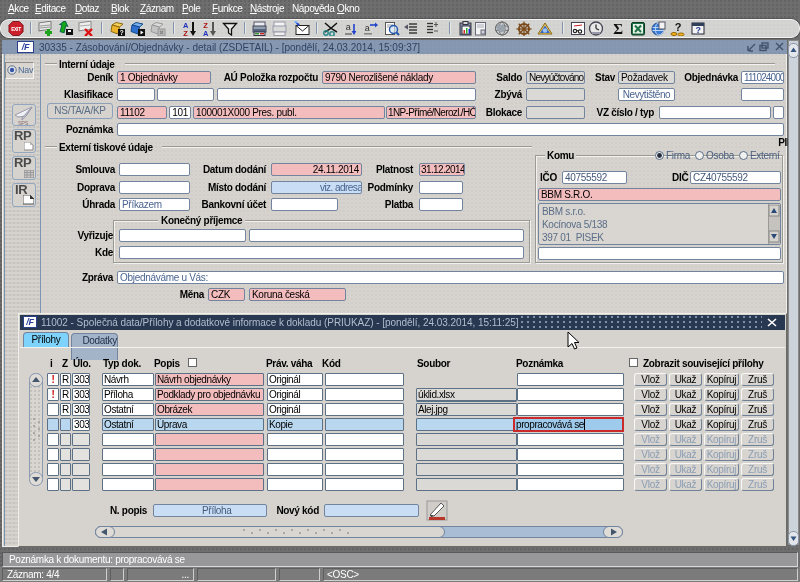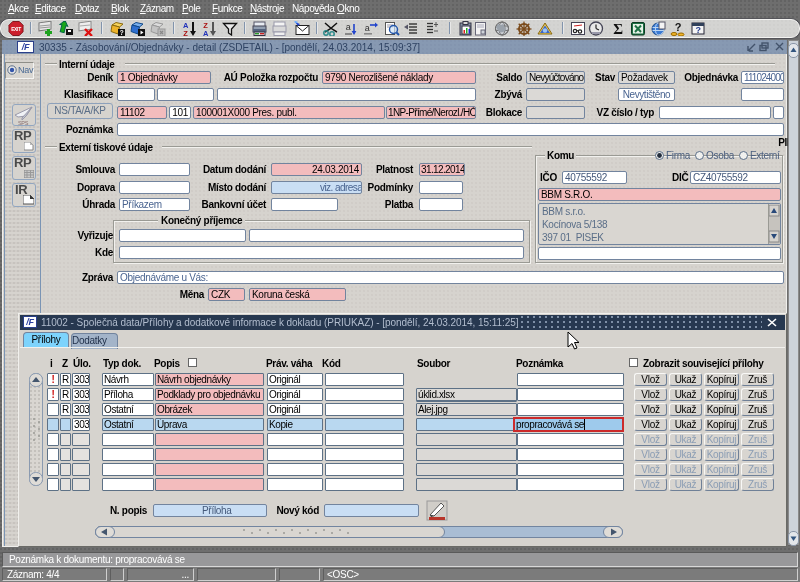--- a/index.html
+++ b/index.html
@@ -317,21 +317,21 @@
 <div class="fld " style="left:773px;top:106px;width:11px;"></div>
 <div class="lbl" style="left:-7px;top:123px;width:120px;">Poznámka</div>
 <div class="fld " style="left:117px;top:123px;width:667px;"></div>
 <div class="etch" style="left:45px;top:146px;width:12px;height:1px;"></div>
 <div class="legend" style="left:59px;top:142px;">Externí tiskové údaje</div>
 <div class="etch" style="left:162px;top:146px;width:370px;height:1px;"></div>
 <div class="lbl" style="left:-5px;top:163px;width:120px;">Smlouva</div>
 <div class="fld " style="left:119px;top:163px;width:71px;"></div>
 <div class="lbl" style="left:136px;top:163px;width:130px;">Datum dodání</div>
 <div class="fld pink" style="left:271px;top:163px;width:91px;">
-    <span style="float:right">24.03.2014</span>
+    <span style="float:right">24.11.2014</span>
   </div>
 <div class="lbl" style="left:333px;top:163px;width:80px;">Platnost</div>
 <div class="fld pink" style="left:419px;top:163px;width:46px;letter-spacing:-0.62px;padding:0 1px;">31.12.2014</div>
 <div class="lbl" style="left:-5px;top:181px;width:120px;">Doprava</div>
 <div class="fld " style="left:119px;top:181px;width:71px;"></div>
 <div class="lbl" style="left:136px;top:181px;width:130px;">Místo dodání</div>
 <div class="fld lblue" style="left:271px;top:181px;width:91px;"><span class="txb" style="letter-spacing:-0.55px">viz. adresa konečného</span></div>
 <div class="lbl" style="left:333px;top:181px;width:80px;">Podmínky</div>
 <div class="fld " style="left:419px;top:181px;width:44px;"></div>
 <div class="lbl" style="left:-5px;top:198px;width:120px;">Úhrada</div>
@@ -392,21 +392,21 @@
   </svg>
 <div class="abs" style="left:18px;top:313px;width:769px;height:234px;background:#d6d3ce;border:1px solid #f1f0ed;border-right-color:#6a6a66;border-bottom-color:#6a6a66;"></div>
 <div class="abs" style="left:20px;top:315px;width:765px;height:15px;background:#273850;"></div>
 <div class="abs" style="left:520px;top:315px;width:242px;height:15px;background-image:radial-gradient(circle at 2px 2px,#7e8fa6 1px,transparent 1.3px);background-size:6px 5px;"></div>
 <div class="abs" style="left:23px;top:316px;width:14px;height:12px;background:#fff;border:1px solid #2a3f8a;font-size:9px;font-weight:bold;font-style:italic;color:#2a3fa0;text-align:center;line-height:10px;">/F</div>
 <div class="abs" style="left:41px;top:317px;color:#b2bdce;font-size:10px;letter-spacing:-0.05px;white-space:nowrap;">11002 - Společná data/Přílohy a dodatkové informace k dokladu (PRIUKAZ) - [pondělí, 24.03.2014, 15:11:25]</div>
 <svg class="abs" style="left:767px;top:318px;" width="10" height="9">
     <path d="M1 1 L9 8 M9 1 L1 8" stroke="#fff" stroke-width="1.6"></path>
   </svg>
 <div class="abs" style="left:23px;top:332px;width:46px;height:15px;background:#7dd3fc;border:1px solid #72849e;border-bottom:none;border-radius:4px 4px 0 0;text-align:center;line-height:14px;">Přílohy</div>
-<div class="abs" style="left:71px;top:333px;width:47px;height:16px;background:#a3b4c9;border:1px solid #72849e;border-bottom:none;border-radius:4px 4px 0 0;text-align:left;line-height:13px;color:#1e2e48;">Dodatky</div>
+<div class="abs" style="left:71px;top:333px;width:47px;height:27px;background:#a3b4c9;border:1px solid #72849e;border-bottom:none;border-radius:4px 4px 0 0;text-align:right;line-height:13px;color:#1e2e48;">Dodatky</div>
 <div class="abs" style="left:20px;top:347px;width:765px;height:1px;background:#f2f1ee;"></div>
 <div class="llbl" style="left:50px;top:357px;">i</div>
 <div class="llbl" style="left:62px;top:357px;">Z</div>
 <div class="llbl" style="left:73px;top:357px;">Úlo.</div>
 <div class="llbl" style="left:103px;top:357px;">Typ dok.</div>
 <div class="llbl" style="left:154px;top:357px;">Popis</div>
 <div class="llbl" style="left:266px;top:357px;">Práv. váha</div>
 <div class="llbl" style="left:322px;top:357px;">Kód</div>
 <div class="llbl" style="left:417px;top:357px;">Soubor</div>
 <div class="llbl" style="left:516px;top:357px;">Poznámka</div>

